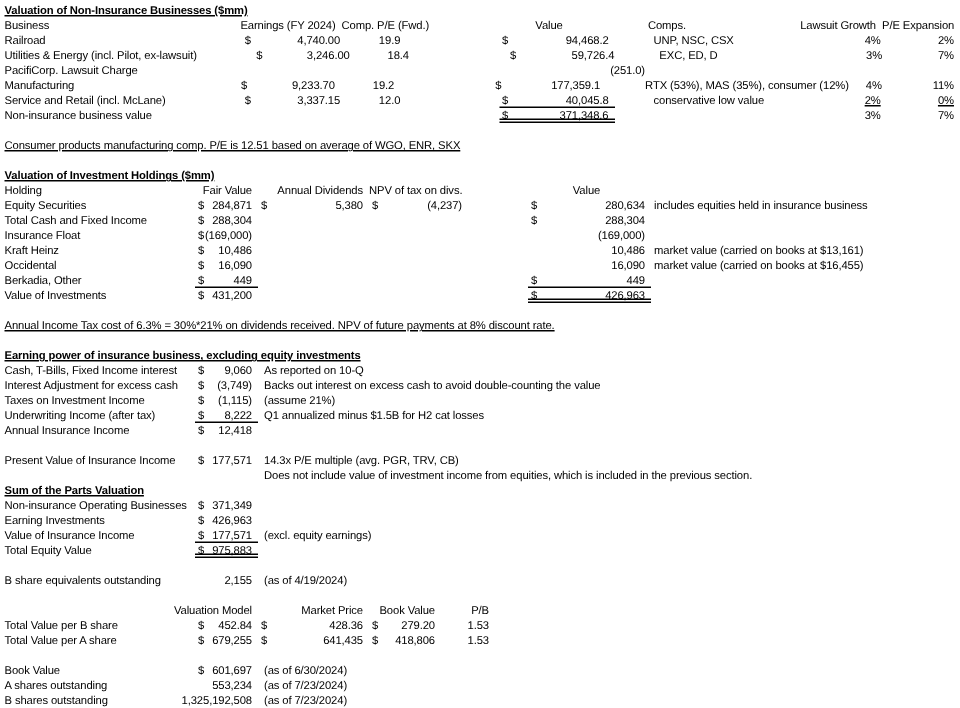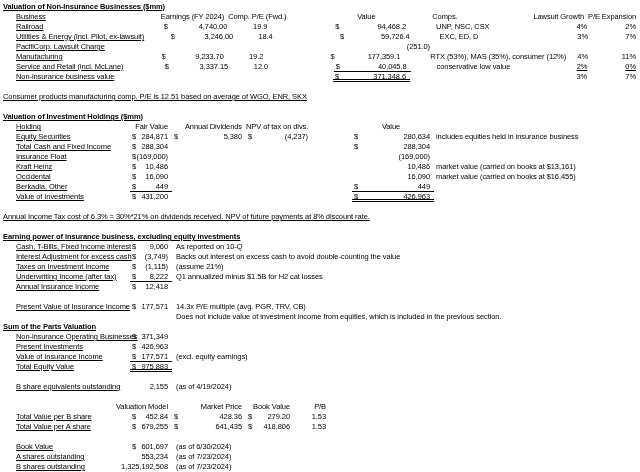--- a/index.html
+++ b/index.html
@@ -2,21 +2,21 @@
 <html><head>
 <meta charset="utf-8">
 <style>
   * { margin:0; padding:0; box-sizing:border-box; }
   html, body { width:640px; height:472px; overflow:hidden; background:#ffffff; }
   body { font-family:"Liberation Sans","DejaVu Sans",sans-serif; font-size:7.5px; color:#000; letter-spacing:-0.08px; }
   #sheet { padding-top:2px; width:640px; }
   .row { display:flex; height:10px; line-height:10px; white-space:nowrap; }
   .bold { font-weight:700; }
   .cell { height:10px; overflow:visible; }
-  .ca   { width:130px; padding-left:16px;text-decoration:underline; }
+  .ca   { width:130px; padding-left:3px; }
   .cb   { width:42px; }
   .cc   { width:74px; }
   .cd   { width:66px; }
   .ce   { width:82px;margin-left:40px; }
   .cg   { width:136px; padding-left:26px; }
   .ch   { width:56px; }
   .ci   { width:52px; }
   .cn   { flex:1; padding-left:2px; }
   .cnc  { flex:1; padding-left:4px; }
   .cab  { width:172px;padding-left:20px; }
@@ -312,21 +312,21 @@
         <div class="cell cfull"><span>Sum of the Parts Valuation</span></div>
       </div>
       <div class="row">
         <div class="cell ca"><span>Non-insurance Operating Businesses</span></div>
         <div class="cell cb money">
           <span>$</span>
           <span>371,349</span>
         </div>
       </div>
       <div class="row">
-        <div class="cell ca"><span>Present Investments</span></div>
+        <div class="cell ca"><span>Earning Investments</span></div>
         <div class="cell cb money">
           <span>$</span>
           <span>426,963</span>
         </div>
       </div>
       <div class="row">
         <div class="cell ca"><span>Value of Insurance Income</span></div>
         <div class="cell cb money u1">
           <span>$</span>
           <span>177,571</span>

